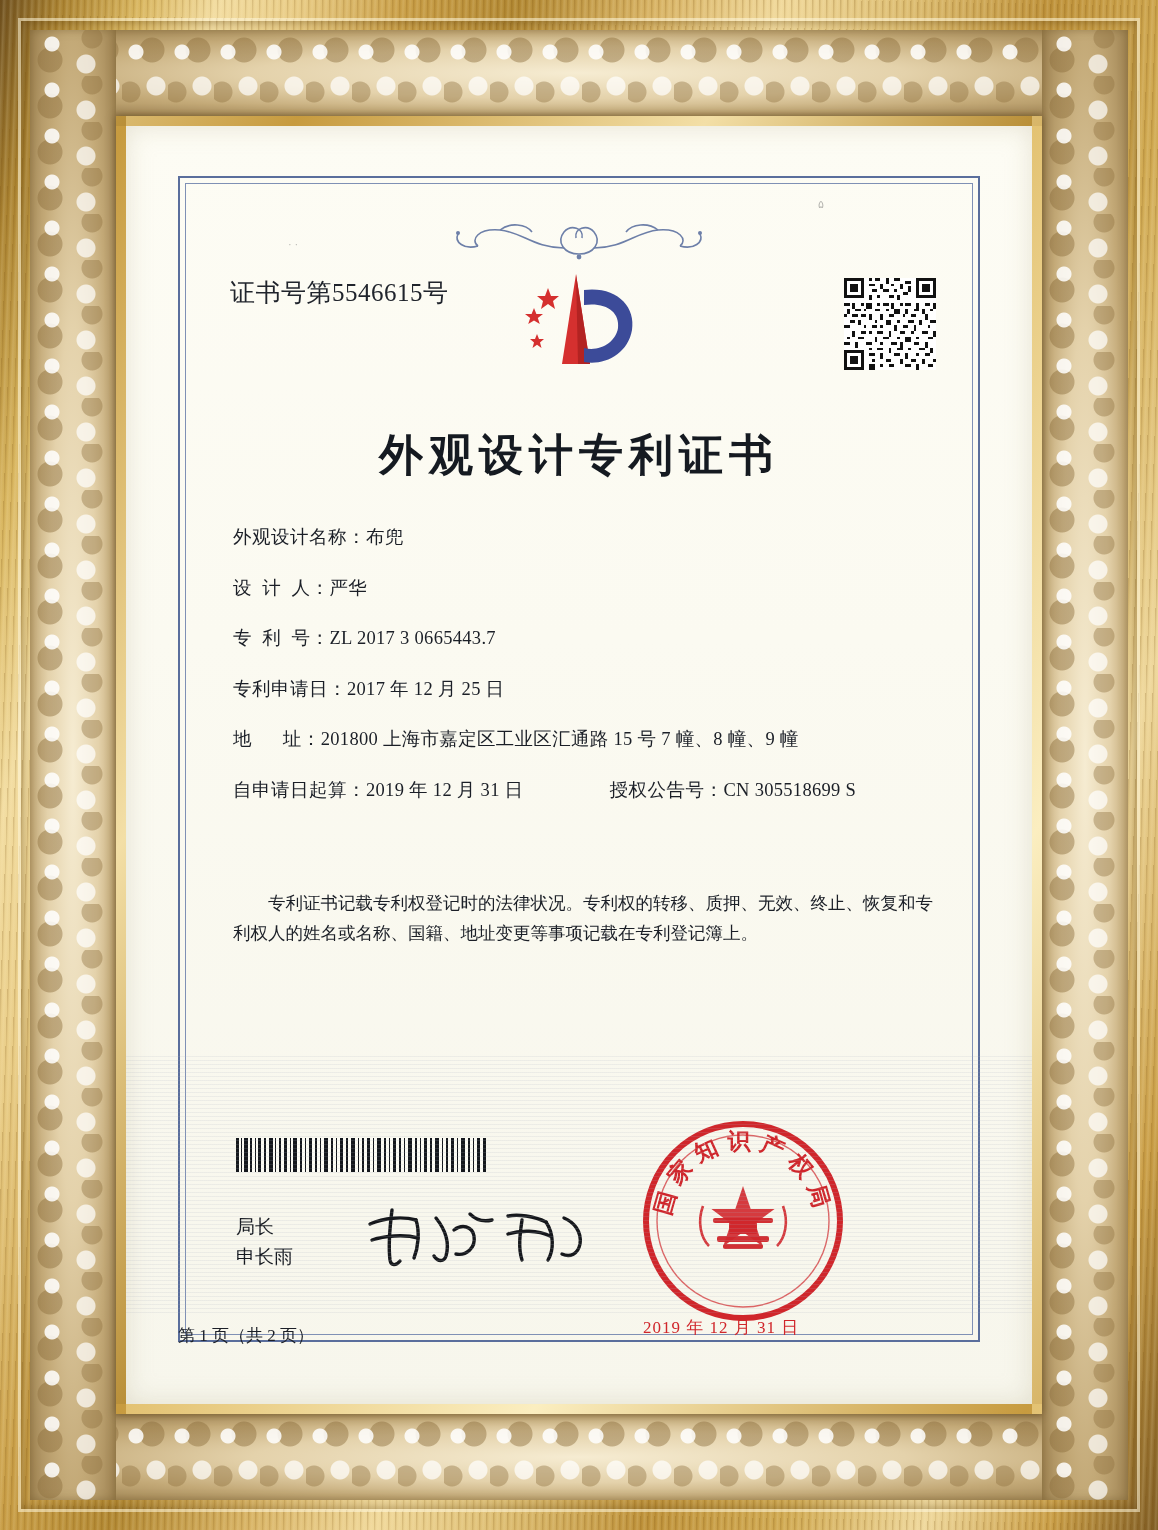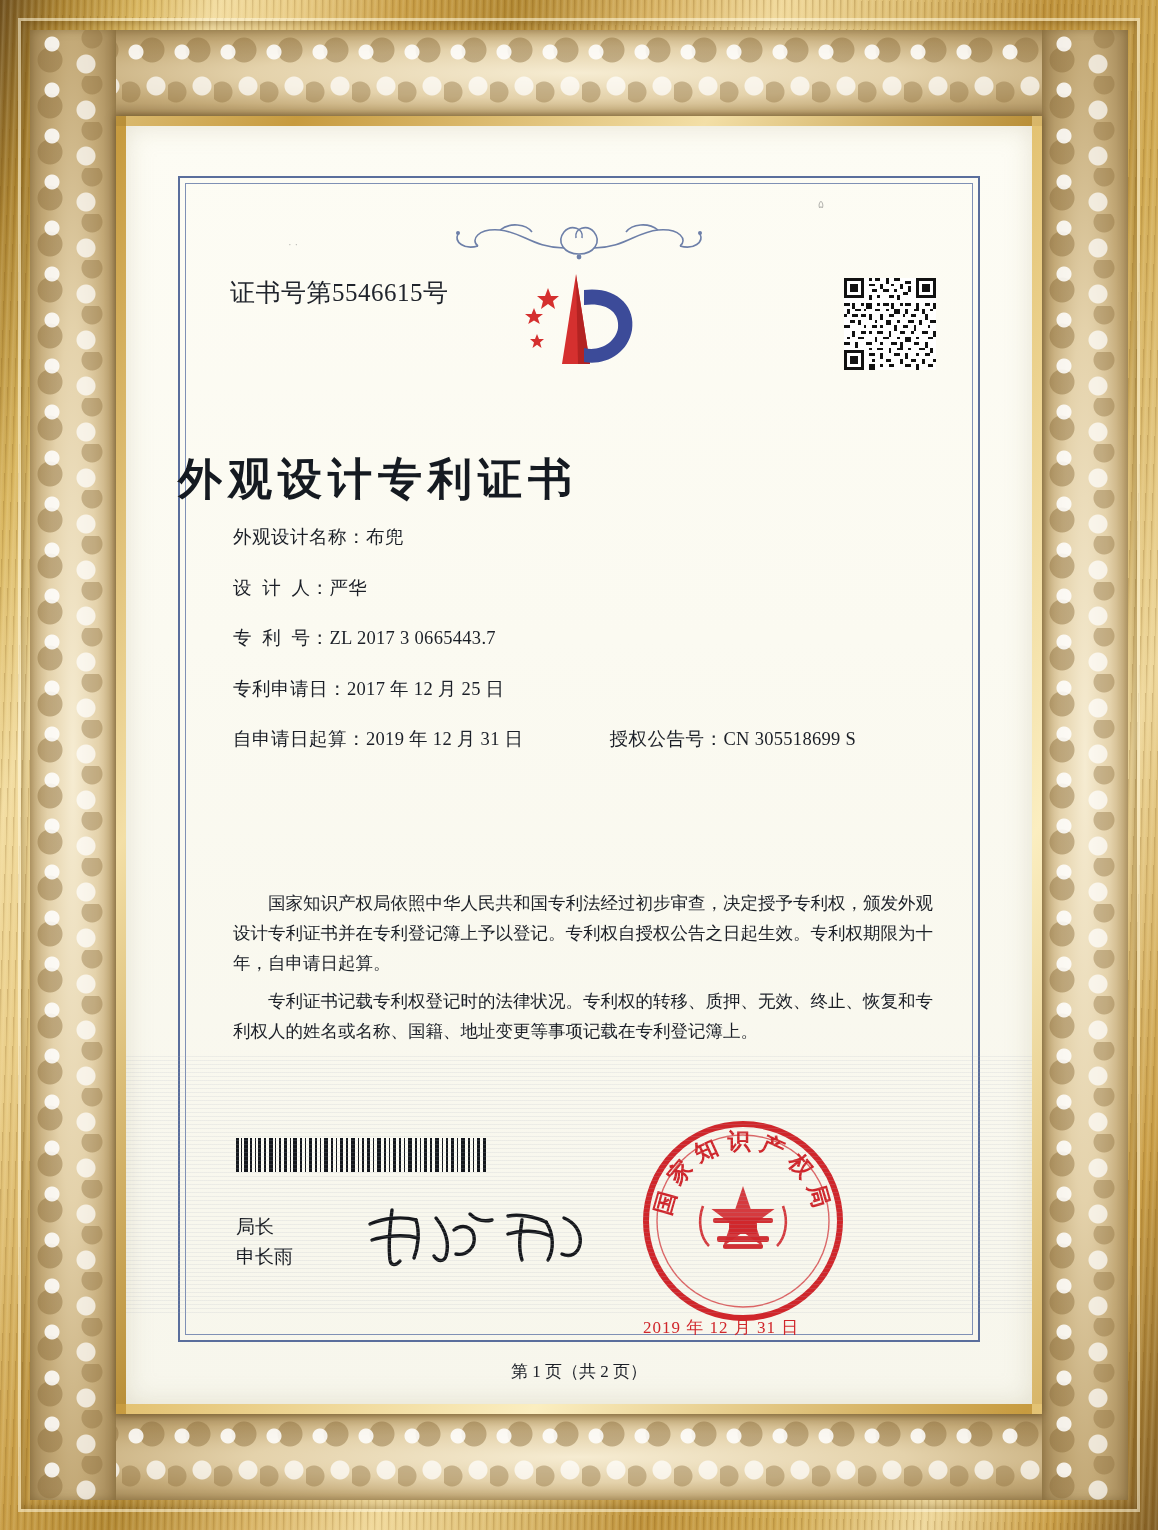--- a/index.html
+++ b/index.html
@@ -186,26 +186,26 @@
     right: 44px;
     top: 102px;
     width: 92px;
     height: 92px;
   }
 
   .title {
     position: absolute;
     left: 0; right: 0;
     top: 250px;
+    text-align: center;
     font-size: 44px;
     font-weight: bold;
     letter-spacing: 6px;
     color: #151a21;
     font-family: Liberation Serif, serif;
-    margin-top: 24px;
   }
 
   .fields {
     position: absolute;
     left: 55px;
     top: 352px;
     width: 700px;
     font-size: 18.5px;
     color: #1b1f27;
     line-height: 1.0;
@@ -282,22 +282,22 @@
     left: 465px;
     top: 1140px;
     font-size: 17px;
     color: #d0262b;
     letter-spacing: 1px;
   }
 
   .page-no {
     position: absolute;
     left: 0; right: 0;
-    top: 1184px;
-    text-align: center;
+    top: 1148px;
+    text-align: left;
     font-size: 17px;
     color: #1b1f27;
   }
 
   
   .speck { position: absolute; color: rgba(90,90,90,0.45); font-size: 11px; }
 </style>
 </head>
 <body>
 
@@ -497,32 +497,35 @@
         <span class="field-value">严华</span>
       </div>
       <div class="field-row">
         <span class="field-label">专  利  号：</span>
         <span class="field-value">ZL 2017 3 0665443.7</span>
       </div>
       <div class="field-row">
         <span class="field-label">专利申请日：</span>
         <span class="field-value">2017 年 12 月 25 日</span>
       </div>
+      <div class="field-row">
+        <span class="field-label">地      址：</span>
+        <span class="field-value">201800 上海市嘉定区工业区汇通路 15 号 7 幢、8 幢、9 幢</span>
+      </div>
       <div class="field-row two-col">
         <span class="field-label">自申请日起算：</span>
         <span class="field-value">2019 年 12 月 31 日</span>
         <span class="col2">
           <span class="field-label">授权公告号：</span>
           <span class="field-value">CN 305518699 S</span>
         </span>
       </div>
     </div>
 
     <div class="paragraphs">
-      <p>国家知识产权局依照中华人民共和国专利法经过初步审查，决定授予专利权，颁发外观设计专利证书并在专利登记簿上予以登记。专利权自授权公告之日起生效。专利权期限为十年，自申请日起算。</p>
       <p>专利证书记载专利权登记时的法律状况。专利权的转移、质押、无效、终止、恢复和专利权人的姓名或名称、国籍、地址变更等事项记载在专利登记簿上。</p>
     </div>
 
     <svg class="barcode" viewBox="0 0 250 34" shape-rendering="crispEdges">
       <rect width="250" height="34" fill="#fdfcf4"></rect>
       <g fill="#15181d">
         <rect x="0" y="0" width="3" height="34"></rect>
           <rect x="5" y="0" width="1" height="34"></rect>
         <rect x="8" y="0" width="4" height="34"></rect>
           <rect x="14" y="0" width="2" height="34"></rect>

